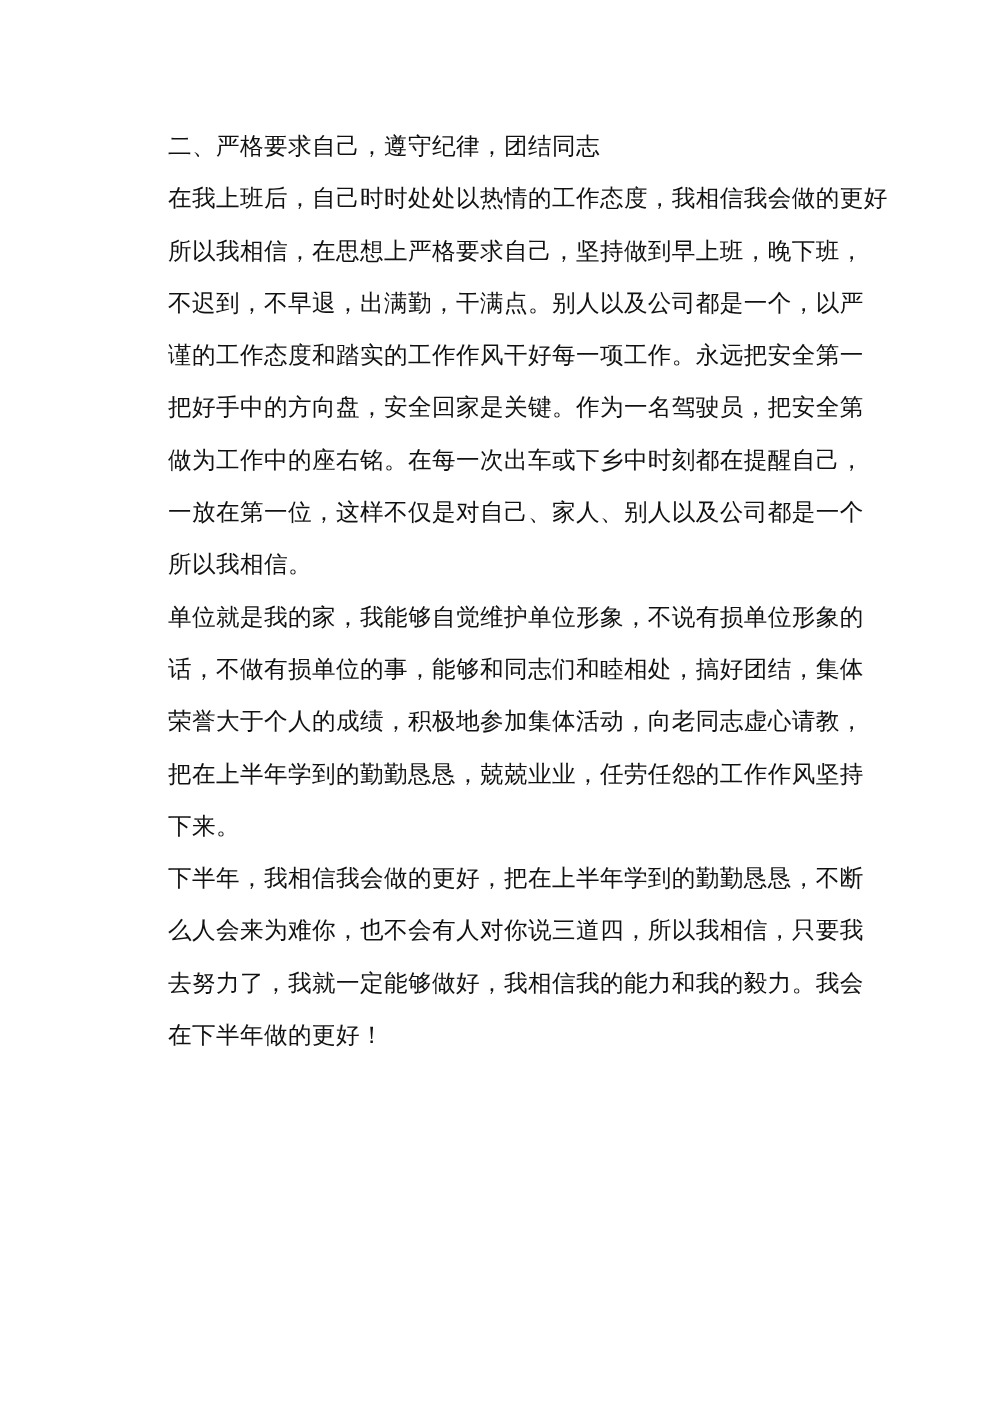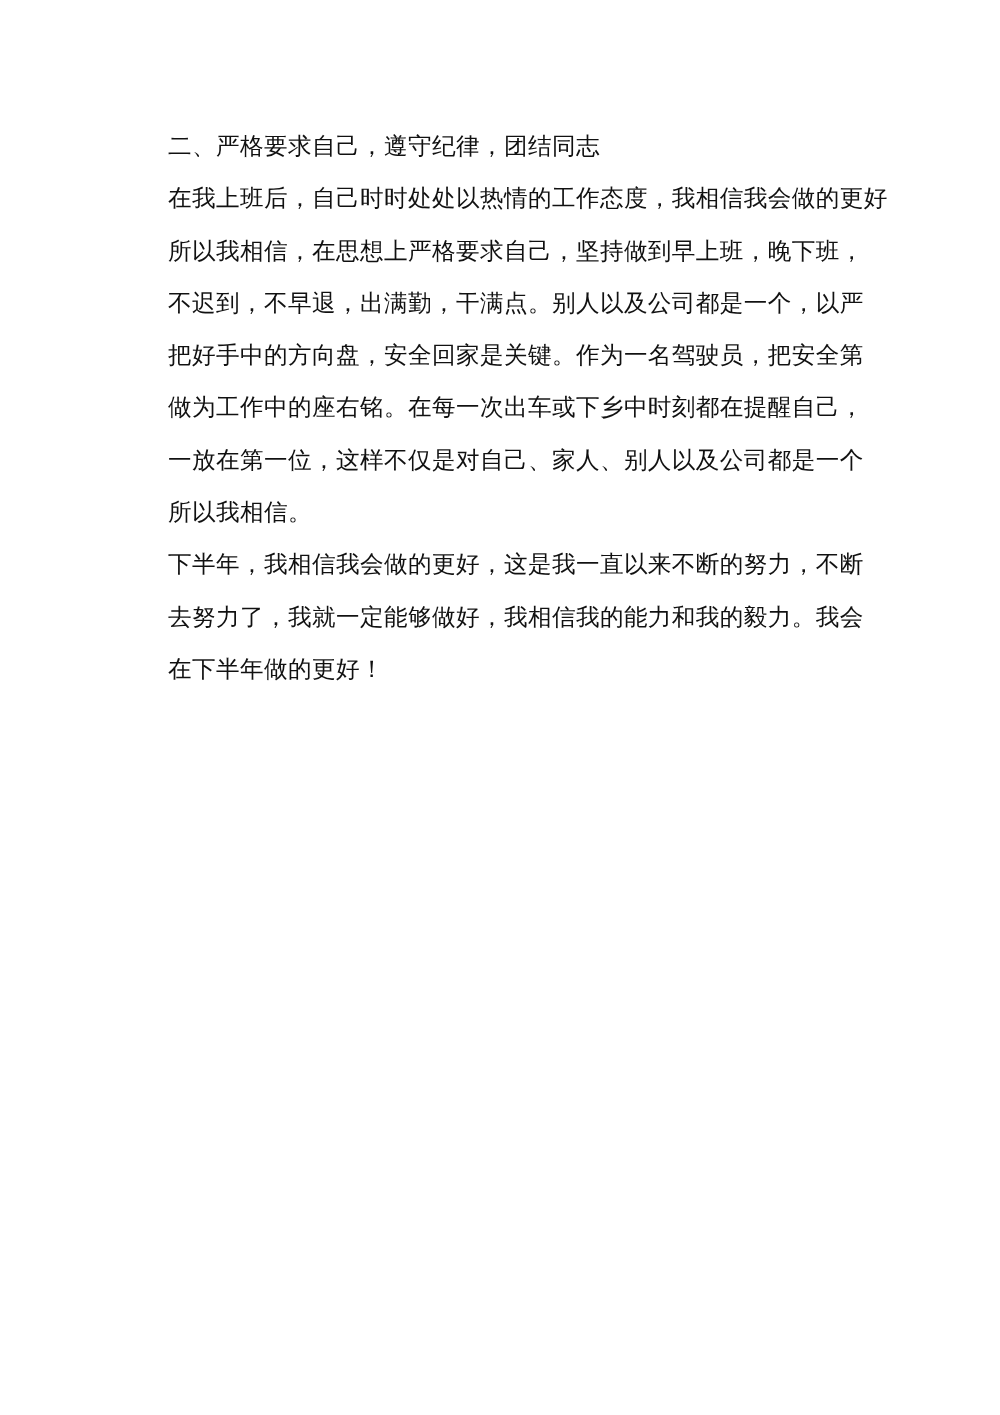--- a/index.html
+++ b/index.html
@@ -14,25 +14,34 @@
 
 <div class="page">
   <div class="heading">
     <div class="line">二、严格要求自己，遵守纪律，团结同志</div>
   </div>
 
   <div class="para">
     <div class="line">在我上班后，自己时时处处以热情的工作态度，我相信我会做的更好</div>
     <div class="line">所以我相信，在思想上严格要求自己，坚持做到早上班，晚下班，</div>
     <div class="line">不迟到，不早退，出满勤，干满点。别人以及公司都是一个，以严</div>
+    <div class="line">谨的工作态度和踏实的工作作风干好每一项工作。永远把安全第一</div>
     <div class="line">把好手中的方向盘，安全回家是关键。作为一名驾驶员，把安全第</div>
     <div class="line">做为工作中的座右铭。在每一次出车或下乡中时刻都在提醒自己，</div>
     <div class="line">一放在第一位，这样不仅是对自己、家人、别人以及公司都是一个</div>
     <div class="line">所以我相信。</div>
   </div>
 
+  <div class="para">
+    <div class="line">单位就是我的家，我能够自觉维护单位形象，不说有损单位形象的</div>
+    <div class="line">话，不做有损单位的事，能够和同志们和睦相处，搞好团结，集体</div>
+    <div class="line">荣誉大于个人的成绩，积极地参加集体活动，向老同志虚心请教，</div>
+    <div class="line">把在上半年学到的勤勤恳恳，兢兢业业，任劳任怨的工作作风坚持</div>
+    <div class="line">下来。</div>
+  </div>
 
   <div class="para">
-    <div class="line">下半年，我相信我会做的更好，这是我一直以来不断的努力，不断</div>
+    <div class="line">下半年，我相信我会做的更好，把在上半年学到的勤勤恳恳，不断</div>
+    <div class="line">么人会来为难你，也不会有人对你说三道四，所以我相信，只要我</div>
     <div class="line">去努力了，我就一定能够做好，我相信我的能力和我的毅力。我会</div>
     <div class="line">在下半年做的更好！</div>
   </div>
 </div>
 
 </body></html>

